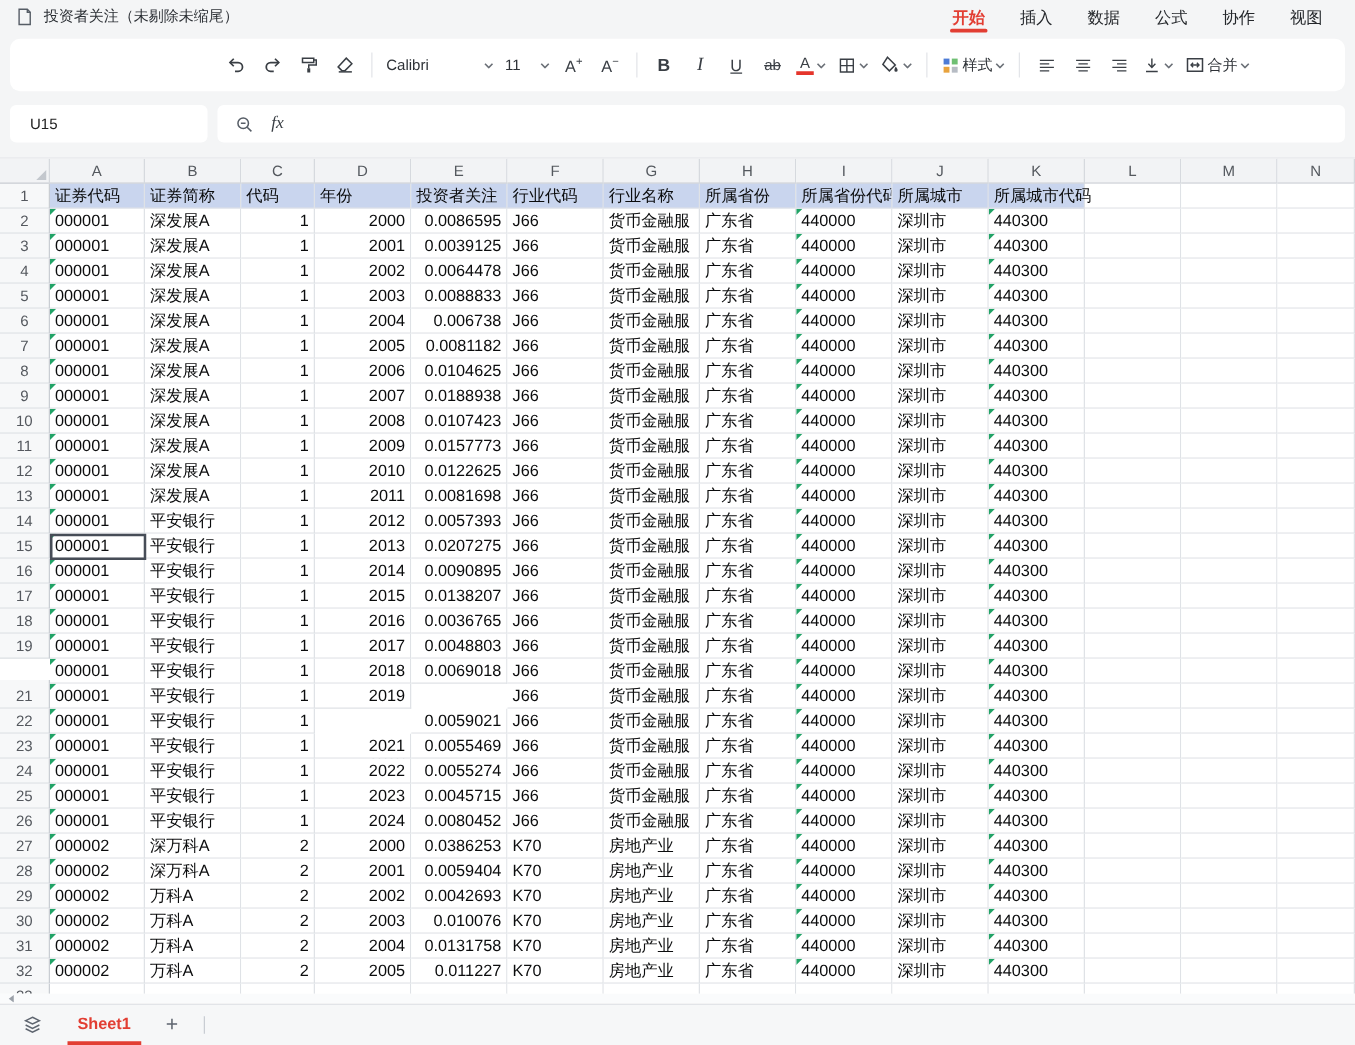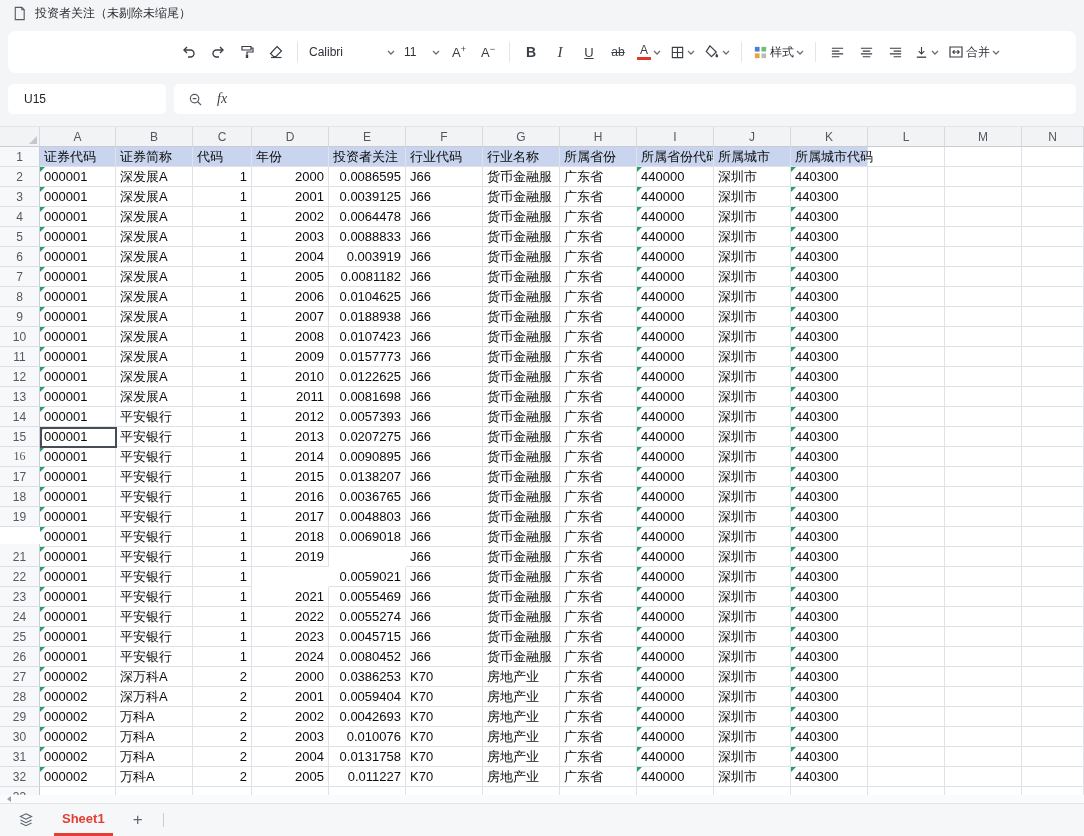--- a/index.html
+++ b/index.html
@@ -55,20 +55,28 @@
 </style>
 </head>
 <body>
 
 <div class="titlebar">
   <svg width="15" height="15" viewBox="0 0 16 16">
       <path d="M3.5 1.5h7l2.5 2.5v10.5h-9.5z" fill="none" stroke="#565d66" stroke-width="1.2"></path>
       <path d="M10.5 1.5v2.5H13" fill="none" stroke="#565d66" stroke-width="1.2"></path>
     </svg>
   <span class="title-text">投资者关注（未剔除未缩尾）</span>
+  <div class="ribbon-tabs" id="ribbonTabs">
+      <div class="ribbon-tab active">开始</div>
+      <div class="ribbon-tab">插入</div>
+      <div class="ribbon-tab">数据</div>
+      <div class="ribbon-tab">公式</div>
+      <div class="ribbon-tab">协作</div>
+      <div class="ribbon-tab">视图</div>
+    </div>
 </div>
 
 <div class="toolbar-bg"></div>
 <div class="toolbar">
   <div class="tbtn">
       <svg width="16" height="16" viewBox="0 0 16 16">
         <path d="M6 3 3 6l3 3" fill="none" stroke="#3a3f45" stroke-width="1.4"></path>
         <path d="M3 6h6.5a3.5 3.5 0 0 1 0 7H7" fill="none" stroke="#3a3f45" stroke-width="1.4"></path>
       </svg>
     </div>
@@ -307,21 +315,21 @@
       <div class="cell" style="width: 77px;"></div>
       <div class="cell" style="width: 77px;"></div>
       <div class="cell" style="width: 62px;"></div>
     </div>
     <div class="grow">
       <div class="rhead" style="width: 40px;">6</div>
       <div class="cell" style="width: 76px;">000001<i class="tri"></i></div>
       <div class="cell" style="width: 77px;">深发展A</div>
       <div class="cell ar" style="width: 59px;">1</div>
       <div class="cell ar" style="width: 77px;">2004</div>
-      <div class="cell ar" style="width: 77px;">0.003919</div>
+      <div class="cell ar" style="width: 77px;">0.006738</div>
       <div class="cell" style="width: 77px;">J66</div>
       <div class="cell" style="width: 77px;">货币金融服</div>
       <div class="cell" style="width: 77px;">广东省</div>
       <div class="cell" style="width: 77px;">440000<i class="tri"></i></div>
       <div class="cell" style="width: 77px;">深圳市</div>
       <div class="cell" style="width: 77px;">440300<i class="tri"></i></div>
       <div class="cell" style="width: 77px;"></div>
       <div class="cell" style="width: 77px;"></div>
       <div class="cell" style="width: 62px;"></div>
     </div>
@@ -472,21 +480,21 @@
       <div class="cell" style="width: 77px;">货币金融服</div>
       <div class="cell" style="width: 77px;">广东省</div>
       <div class="cell" style="width: 77px;">440000<i class="tri"></i></div>
       <div class="cell" style="width: 77px;">深圳市</div>
       <div class="cell" style="width: 77px;">440300<i class="tri"></i></div>
       <div class="cell" style="width: 77px;"></div>
       <div class="cell" style="width: 77px;"></div>
       <div class="cell" style="width: 62px;"></div>
     </div>
     <div class="grow">
-      <div class="rhead" style="width: 40px; font-family: Liberation Serif, serif;">16</div>
+      <div class="rhead" style="width: 40px;">16</div>
       <div class="cell" style="width: 76px;">000001<i class="tri"></i></div>
       <div class="cell" style="width: 77px;">平安银行</div>
       <div class="cell ar" style="width: 59px;">1</div>
       <div class="cell ar" style="width: 77px;">2014</div>
       <div class="cell ar" style="width: 77px; text-align: right;">0.0090895</div>
       <div class="cell" style="width: 77px;">J66</div>
       <div class="cell" style="width: 77px;">货币金融服</div>
       <div class="cell" style="width: 77px;">广东省</div>
       <div class="cell" style="width: 77px;">440000<i class="tri"></i></div>
       <div class="cell" style="width: 77px;">深圳市</div>

